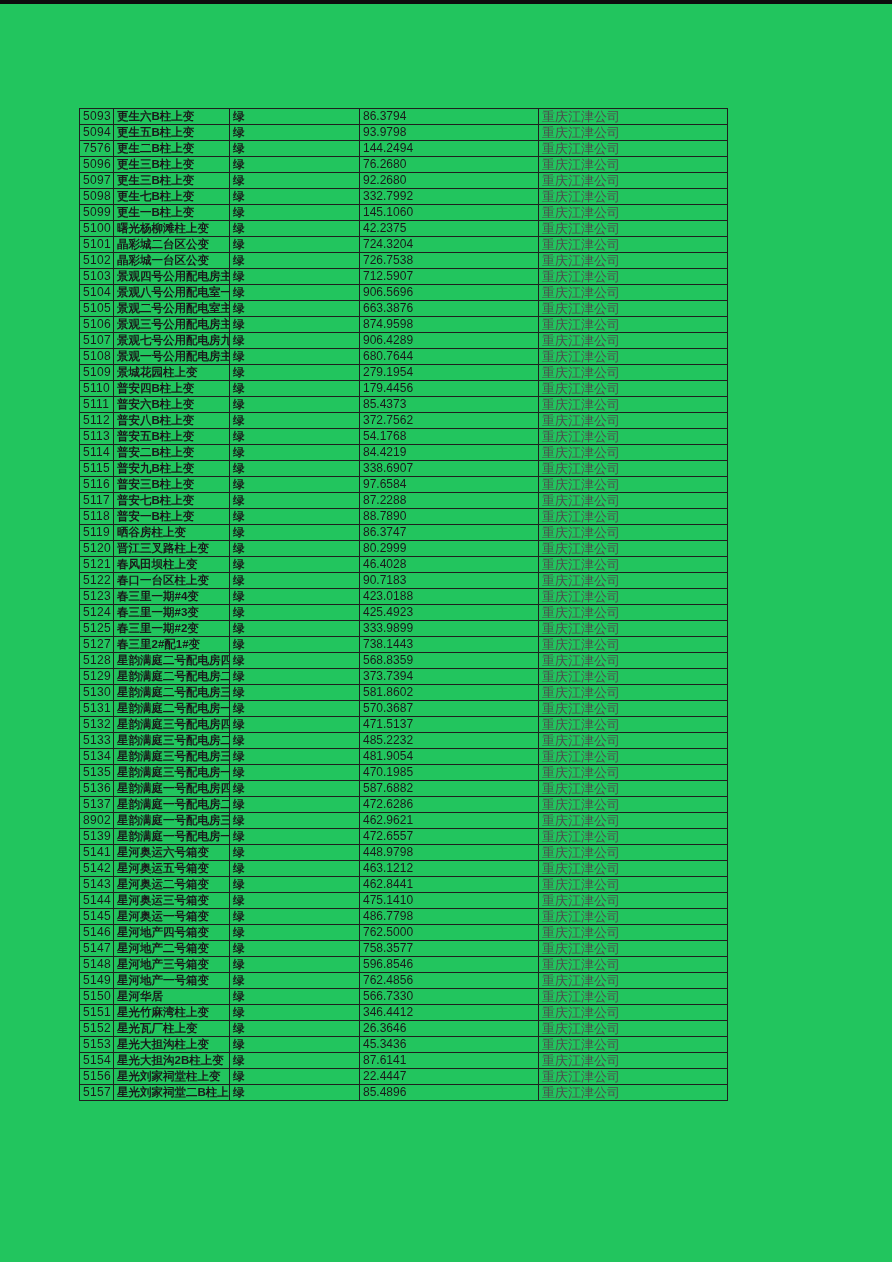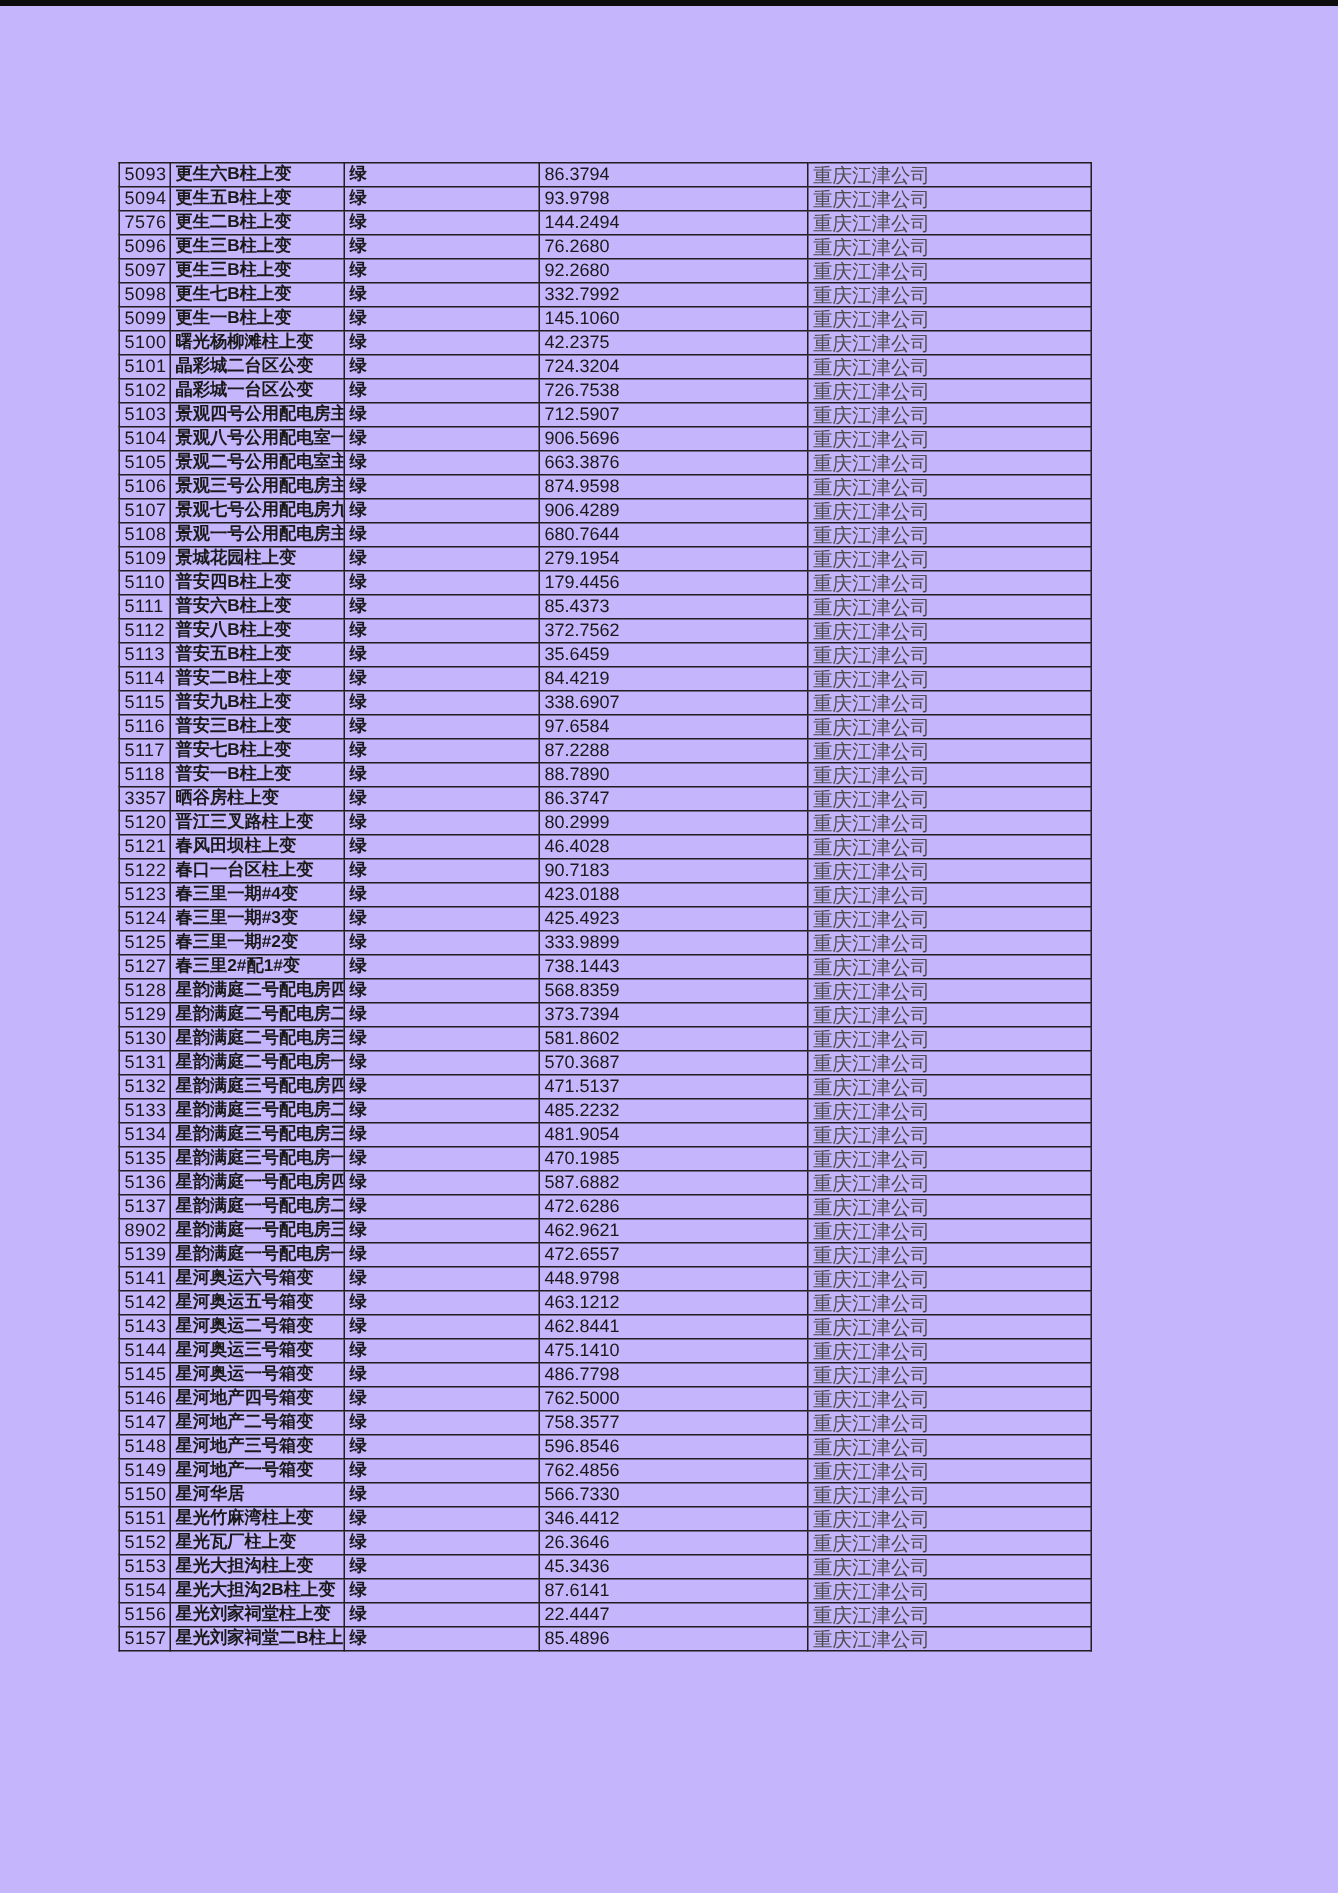--- a/index.html
+++ b/index.html
@@ -1,21 +1,21 @@
 <!DOCTYPE html>
 <html><head>
 <meta charset="utf-8">
 <style>
   * { margin: 0; padding: 0; box-sizing: border-box; }
   html, body { background: #e8e8e8; }
   .page {
     position: relative;
     width: 892px;
     height: 1262px;
-    background: #c4b5fd;
+    background: #22c55e;
     overflow: hidden;
     font-family: "Liberation Sans", sans-serif;
   }
   .top-bar {
     position: absolute;
     top: 0; left: 0;
     width: 892px;
     height: 4px;
     background: #0d0d0d;
   }
@@ -210,21 +210,21 @@
           <td class="cell-id">5112</td>
           <td class="cell-name">普安八B柱上变</td>
           <td class="cell-status">绿</td>
           <td class="cell-value">372.7562</td>
           <td class="cell-company">重庆江津公司</td>
         </tr>
         <tr>
           <td class="cell-id">5113</td>
           <td class="cell-name">普安五B柱上变</td>
           <td class="cell-status">绿</td>
-          <td class="cell-value">35.6459</td>
+          <td class="cell-value">54.1768</td>
           <td class="cell-company">重庆江津公司</td>
         </tr>
         <tr>
           <td class="cell-id">5114</td>
           <td class="cell-name">普安二B柱上变</td>
           <td class="cell-status">绿</td>
           <td class="cell-value">84.4219</td>
           <td class="cell-company">重庆江津公司</td>
         </tr>
         <tr>
@@ -249,21 +249,21 @@
           <td class="cell-company">重庆江津公司</td>
         </tr>
         <tr>
           <td class="cell-id">5118</td>
           <td class="cell-name">普安一B柱上变</td>
           <td class="cell-status">绿</td>
           <td class="cell-value">88.7890</td>
           <td class="cell-company">重庆江津公司</td>
         </tr>
         <tr>
-          <td class="cell-id">3357</td>
+          <td class="cell-id">5119</td>
           <td class="cell-name">晒谷房柱上变</td>
           <td class="cell-status">绿</td>
           <td class="cell-value">86.3747</td>
           <td class="cell-company">重庆江津公司</td>
         </tr>
         <tr>
           <td class="cell-id">5120</td>
           <td class="cell-name">晋江三叉路柱上变</td>
           <td class="cell-status">绿</td>
           <td class="cell-value">80.2999</td>

